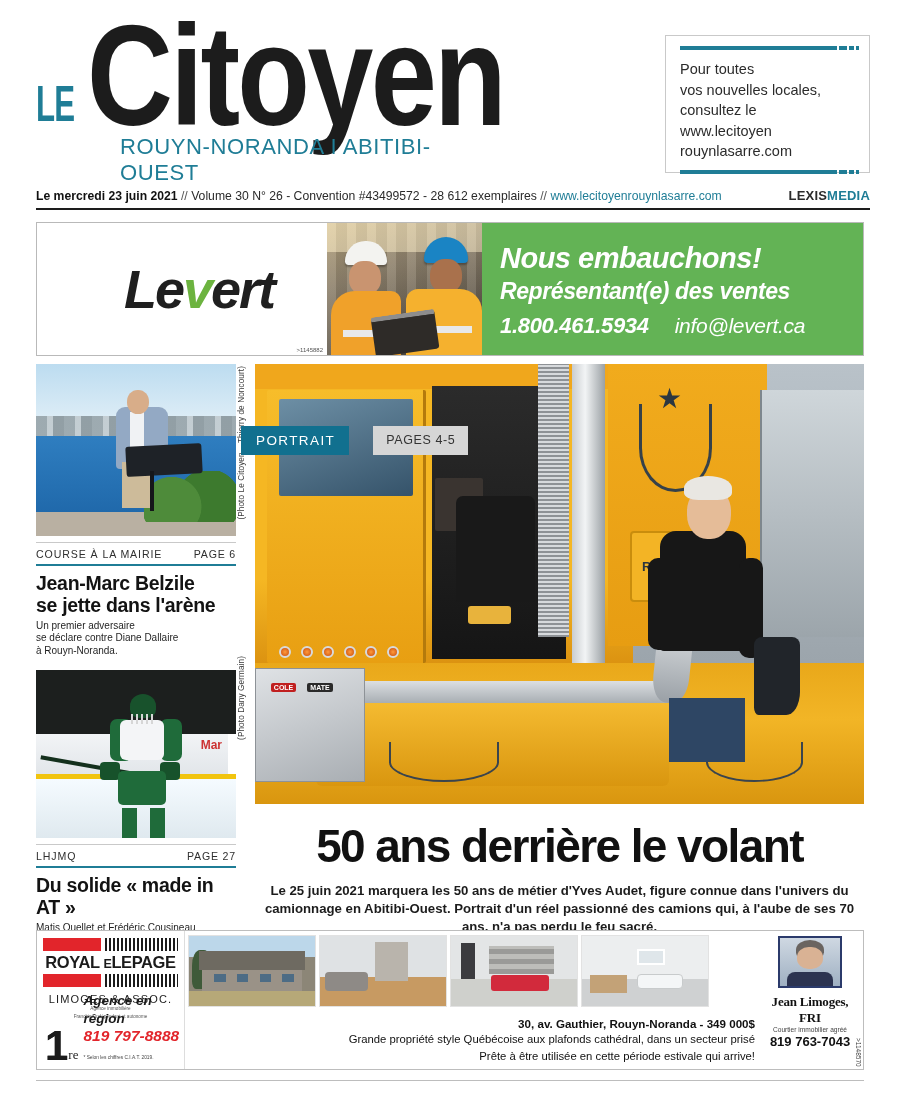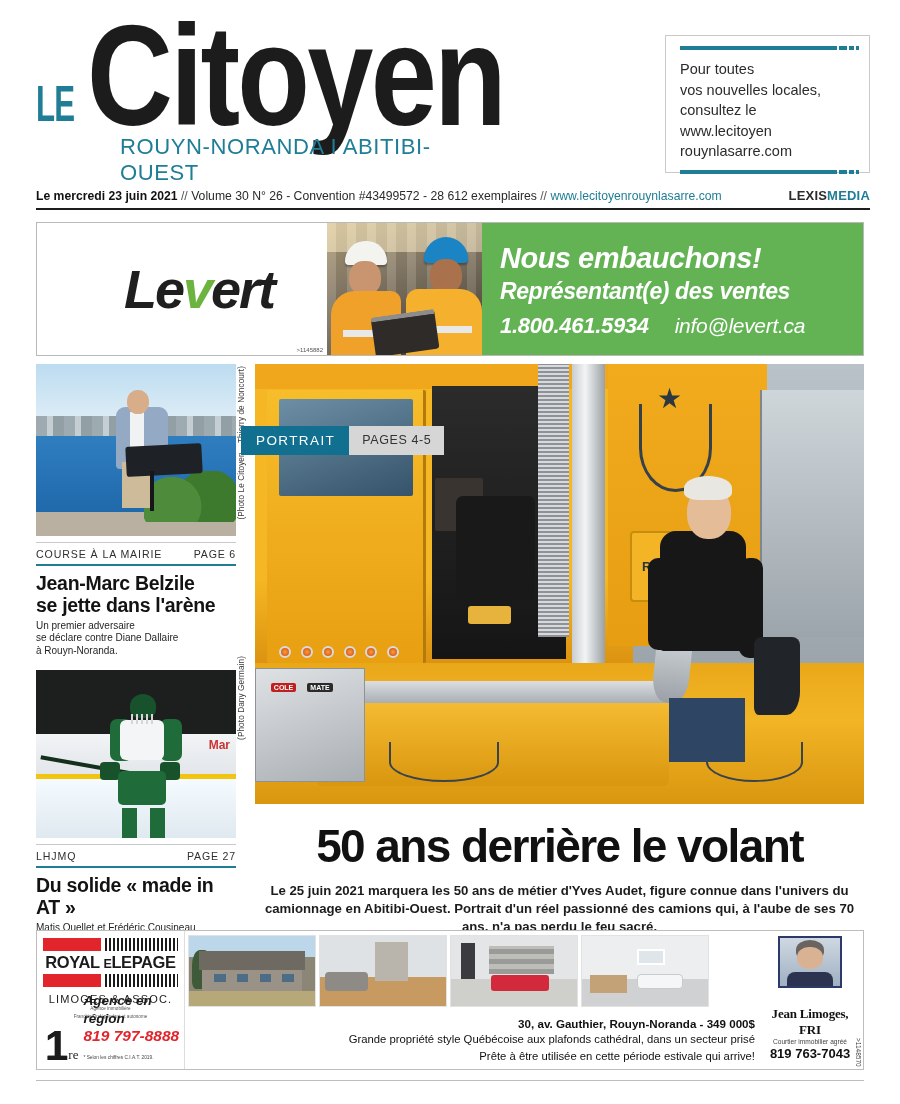--- a/index.html
+++ b/index.html
@@ -129,21 +129,21 @@
   .ph1 .man-shirt { position:absolute; left:47%; top:28%; width:14px; height:40px; background:#f0f2f4;}
   .ph1 .man-head { position:absolute; left:45.5%; top:15%; width:22px; height:24px;
       background:#d8ad89; border-radius:48%; }
   .ph1 .man-legs { position:absolute; left:43%; top:57%; width:32px; height:46px; background:#cdbb9a;}
   .ph1 .podium { position:absolute; left:45%; top:47%; width:76px; height:30px;
       background:#1e2227; border-radius:3px; transform: rotate(-3deg); }
   .ph1 .stand { position:absolute; left:57%; top:62%; width:4px; height:40px; background:#15171a;}
 
   .ph2 { width: 200px; height: 168px; }
   .ph2 .boards { position:absolute; inset:0 0 62% 0; background:#1c1f1e; }
-  .ph2 .adwall { position:absolute; left:0; right:0; top:38%; height:24%;
+  .ph2 .adwall { position:absolute; left:0; right:8px; top:38%; height:24%;
       background: linear-gradient(#f2f4f6,#e2e6ea); }
   .ph2 .adwall .m { position:absolute; right:6px; top:4px; font-size:12px; color:#c33; font-weight:bold; }
   .ph2 .yellowline { position:absolute; left:0; right:0; top:62%; height:5px; background:#f1c40f;}
   .ph2 .ice { position:absolute; left:0; right:0; top:calc(62% + 5px); bottom:0;
       background: linear-gradient(#f5fbff,#dfe9ef); }
   .ph2 .torso { position:absolute; left:42%; top:30%; width:44px; height:40px; background:#f4f5f7; border-radius:6px;}
   .ph2 .jersey-g { position:absolute; left:37%; top:29%; width:22px; height:42px; background:#1f6b3a; border-radius:7px;}
   .ph2 .jersey-g2 { position:absolute; left:62%; top:29%; width:22px; height:42px; background:#1f6b3a; border-radius:7px;}
   .ph2 .helmet { position:absolute; left:47%; top:14%; width:26px; height:24px; background:#18522c; border-radius:50% 50% 35% 35%;}
   .ph2 .cage { position:absolute; left:47.5%; top:26%; width:24px; height:10px;
@@ -224,21 +224,21 @@
       background:#171717; border-radius: 10px; }
   .mp-man-arm2 { position:absolute; left:79.5%; top:44%; width:24px; height:100px;
       background:#171717; border-radius: 10px; }
   .mp-man-jeans { position:absolute; left:68%; top:76%; width:76px; height:64px;
       background:#2e4664; }
   .mp-rag { position:absolute; left:65.5%; top:62%; width:36px; height:66px;
       background: linear-gradient(#cfd3d6,#9aa0a6); border-radius: 6px 6px 40% 40%; transform: rotate(6deg);}
   .mp-coat { position:absolute; left:82%; top:62%; width:46px; height:78px;
       background:#21252a; border-radius: 8px 8px 30% 10%; }
 
-  .portrait-tag { position: absolute; left: 241px; top: 426px; display: flex; z-index: 5; }
+  .portrait-tag { position: absolute; left: 241px; top: 426px; display: flex; z-index: 5; gap: 24px; }
   .portrait-tag .t1 { background: #11708f; color: #fff; font-size: 13.5px; letter-spacing: 1.4px;
       padding: 7px 14px 7px 15px; font-weight: 500; }
   .portrait-tag .t2 { background: #d6d6d6; color: #333; font-size: 12.5px; letter-spacing: 0.6px;
       padding: 7px 13px; }
 
   .main-head { font-size: 46px; font-weight: bold; letter-spacing: -1.6px;
       line-height: 1.02; margin-top: 19px; color: #111; text-align: center; }
   .main-deck { font-size: 13.2px; line-height: 1.38; margin-top: 12px; color: #1c1c1c;
       text-align: center; font-weight: 600; padding: 0 6px; }
 
@@ -290,21 +290,21 @@
 
   .rl-agents { display: flex; gap: 10px; padding: 5px 6px 4px 4px; position: relative; }
   .rl-agent { text-align: center; width: 94px; }
   .rl-face { width: 64px; height: 52px; margin: 0 auto; border: 2px solid #2b3a6b; overflow: hidden;
       background: linear-gradient(#cfd8e2,#9fb0c2); position: relative; }
   .rl-face .h { position:absolute; left:26%; top:4%; width:48%; height:42%; background:#6a6460; border-radius:50% 50% 40% 40%; }
   .rl-face .f { position:absolute; left:29%; top:18%; width:42%; height:46%; background:#d9b294; border-radius:46%; }
   .rl-face .s { position:absolute; left:12%; bottom:0; width:76%; height:30%; background:#2c3350; border-radius:8px 8px 0 0;}
   .rl-face.f2 .h { background:#a9814c; }
   .rl-face.f2 .s { background:#6f6b66; }
-  .rl-aname { font-size: 13px; font-weight: bold; color: #111; margin-top: 18px;
+  .rl-aname { font-size: 13px; font-weight: bold; color: #111; margin-top: 6px;
       font-family: "Liberation Serif", serif; letter-spacing: -0.2px; }
   .rl-arole { font-size: 6.6px; color: #444; }
   .rl-aphone { font-size: 13px; font-weight: bold; color: #111; margin-top: 1px; }
   .rl-code { position: absolute; right: 1px; bottom: 2px; font-size: 6.5px; color: #444;
       writing-mode: vertical-rl; }
 
   .hr-bottom { position: absolute; left: 36px; top: 1080px; width: 828px;
       border-top: 1px solid #bdbdbd; }
 </style>
 </head>

